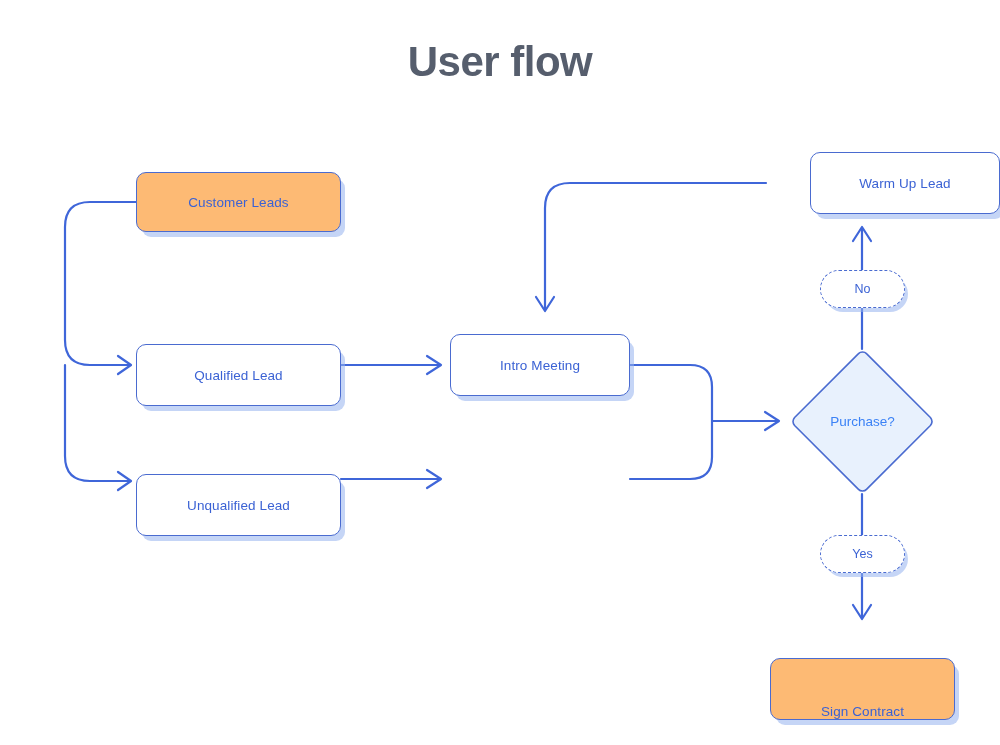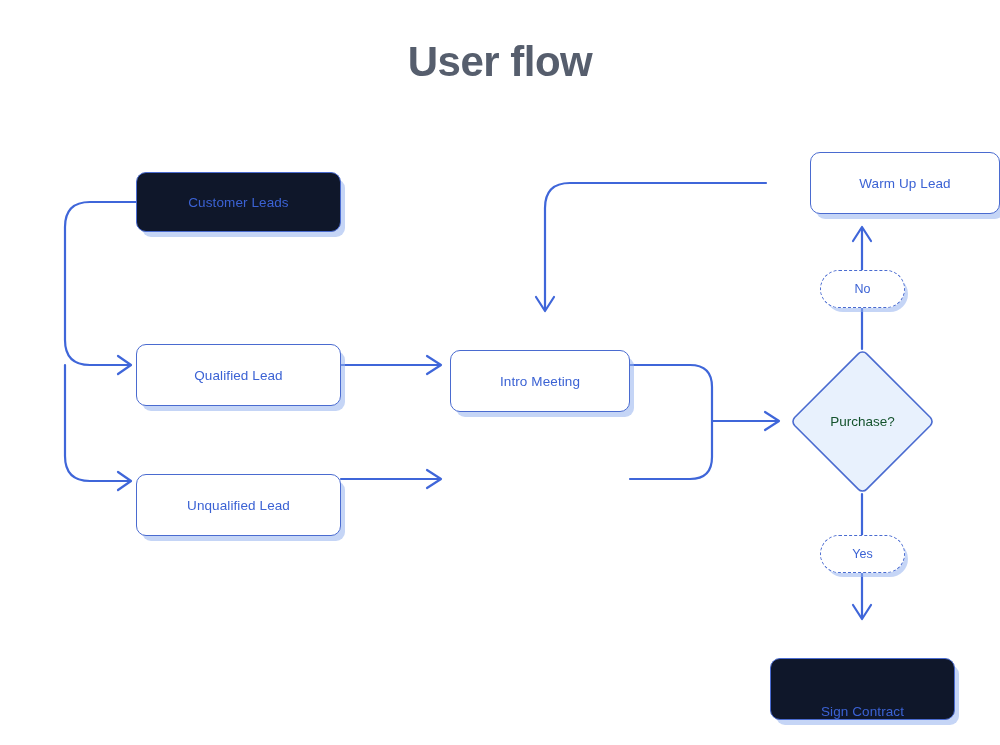--- a/index.html
+++ b/index.html
@@ -71,21 +71,21 @@
     border: 1.6px solid #4a6bd0;
     border-radius: 10px;
     font-size: 13.5px;
     color: #3b62d4;
     letter-spacing: 0.1px;
     background: #ffffff;
     box-shadow: 5px 6px 0 -1px rgba(150,178,238,0.55);
     user-select: none;
   }
   .node.filled {
-    background: #0f172a;
+    background: #fdba74;
   }
 
   
   .diamond-wrap {
     position: absolute;
   }
   .diamond-shape {
     position: absolute;
     left: 0;
     top: 0;
@@ -104,21 +104,21 @@
     stroke-width: 5;
     stroke-linecap: round;
   }
   .diamond-label {
     position: absolute;
     inset: 0;
     display: flex;
     align-items: center;
     justify-content: center;
     font-size: 13.5px;
-    color: #14532d;
+    color: #3b82f6;
     user-select: none;
   }
 
   
   .pill {
     position: absolute;
     box-sizing: border-box;
     display: flex;
     align-items: center;
     justify-content: center;
@@ -195,21 +195,21 @@
   </div>
 
   <div class="node" style="left:136px; top:344px; width:205px; height:62px;">
     <span>Qualified Lead</span>
   </div>
 
   <div class="node" style="left:136px; top:448px; width:205px; height:62px;margin-top:26px;">
     <span>Unqualified Lead</span>
   </div>
 
-  <div class="node" style="left:450px; top:334px; width:180px; height:62px;margin-top:16px;">
+  <div class="node" style="left:450px; top:334px; width:180px; height:62px;">
     <span>Intro Meeting</span>
   </div>
 
 
   <div class="node" style="left:766px; top:152px; width:190px; height:62px;margin-left:44px;">
     <span>Warm Up Lead</span>
   </div>
 
   <div class="diamond-wrap" style="left:790px; top:349px; width:145px; height:145px;">
     <svg class="diamond-shape diamond-shadow" viewBox="0 0 145 145">

